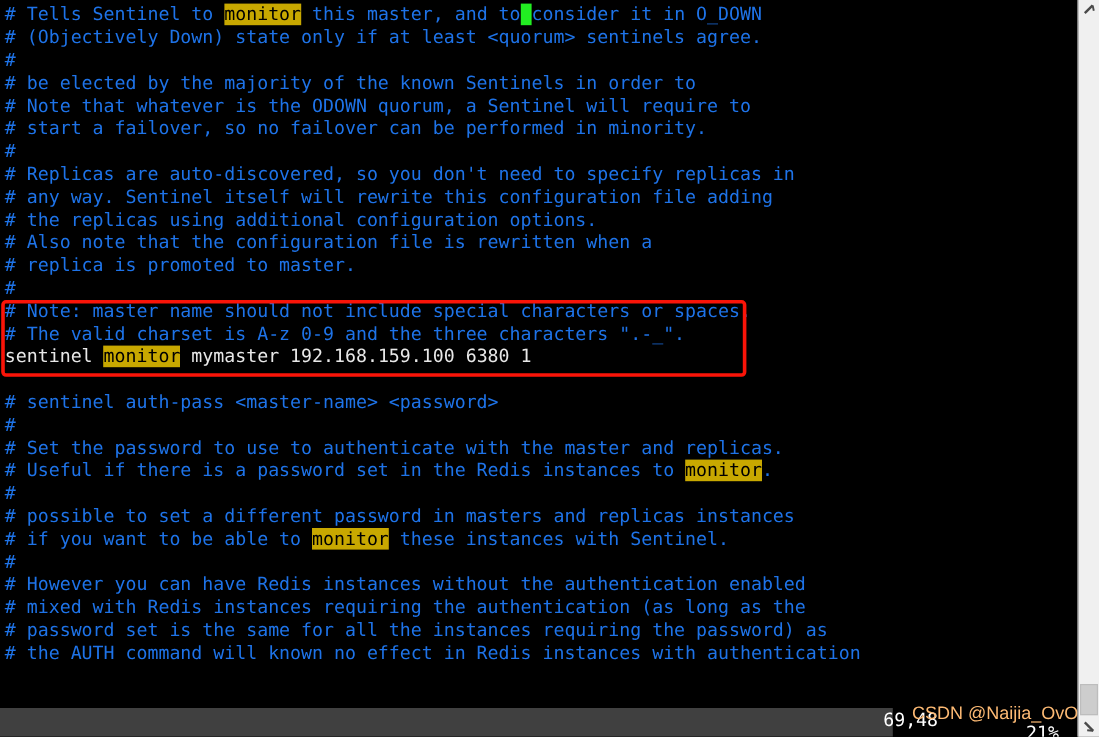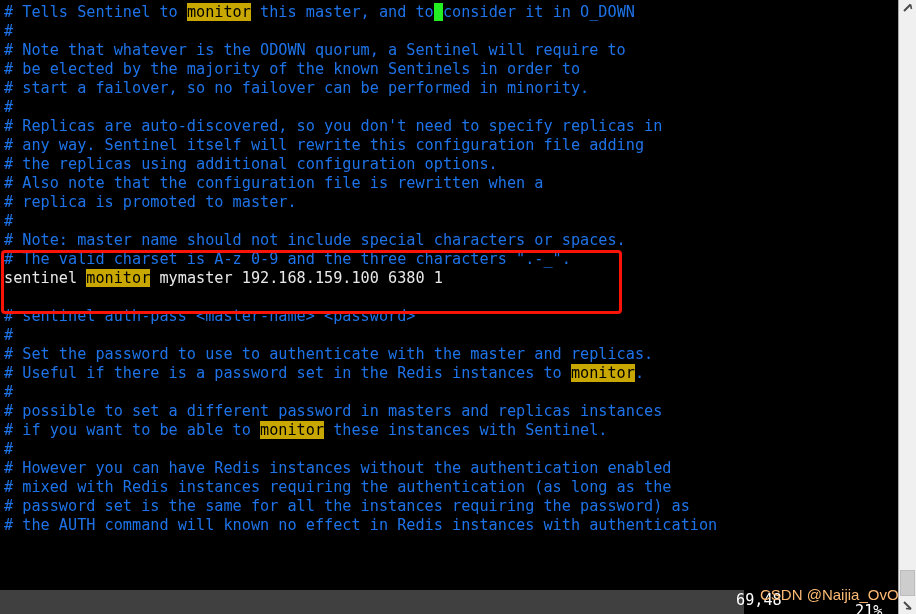--- a/index.html
+++ b/index.html
@@ -127,23 +127,24 @@
     box-sizing: border-box;
   }
 </style>
 </head>
 <body>
 
 <div id="terminal">
 
   <div id="text-area">
       <div class="line"><span># Tells Sentinel to </span><span class="hl">monitor</span><span> this master, and to</span><span class="cursor"> </span><span>consider it in O_DOWN</span></div>
+      <div class="line"><span># (Objectively Down) state only if at least &lt;quorum&gt; sentinels agree.</span></div>
       <div class="line"><span>#</span></div>
+      <div class="line"><span># be elected by the majority of the known Sentinels in order to</span></div>
       <div class="line"><span># Note that whatever is the ODOWN quorum, a Sentinel will require to</span></div>
-      <div class="line"><span># be elected by the majority of the known Sentinels in order to</span></div>
       <div class="line"><span># start a failover, so no failover can be performed in minority.</span></div>
       <div class="line"><span>#</span></div>
       <div class="line"><span># Replicas are auto-discovered, so you don't need to specify replicas in</span></div>
       <div class="line"><span># any way. Sentinel itself will rewrite this configuration file adding</span></div>
       <div class="line"><span># the replicas using additional configuration options.</span></div>
       <div class="line"><span># Also note that the configuration file is rewritten when a</span></div>
       <div class="line"><span># replica is promoted to master.</span></div>
       <div class="line"><span>#</span></div>
       <div class="line"><span># Note: master name should not include special characters or spaces.</span></div>
       <div class="line"><span># The valid charset is A-z 0-9 and the three characters ".-_".</span></div>

